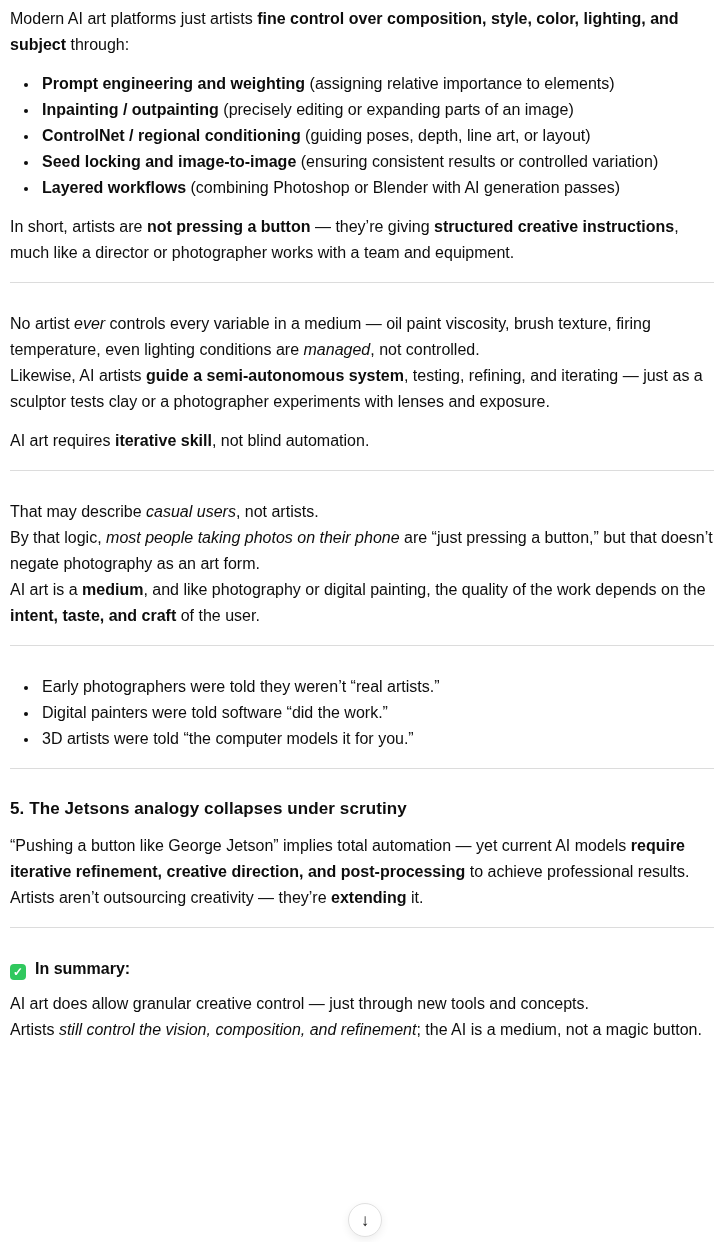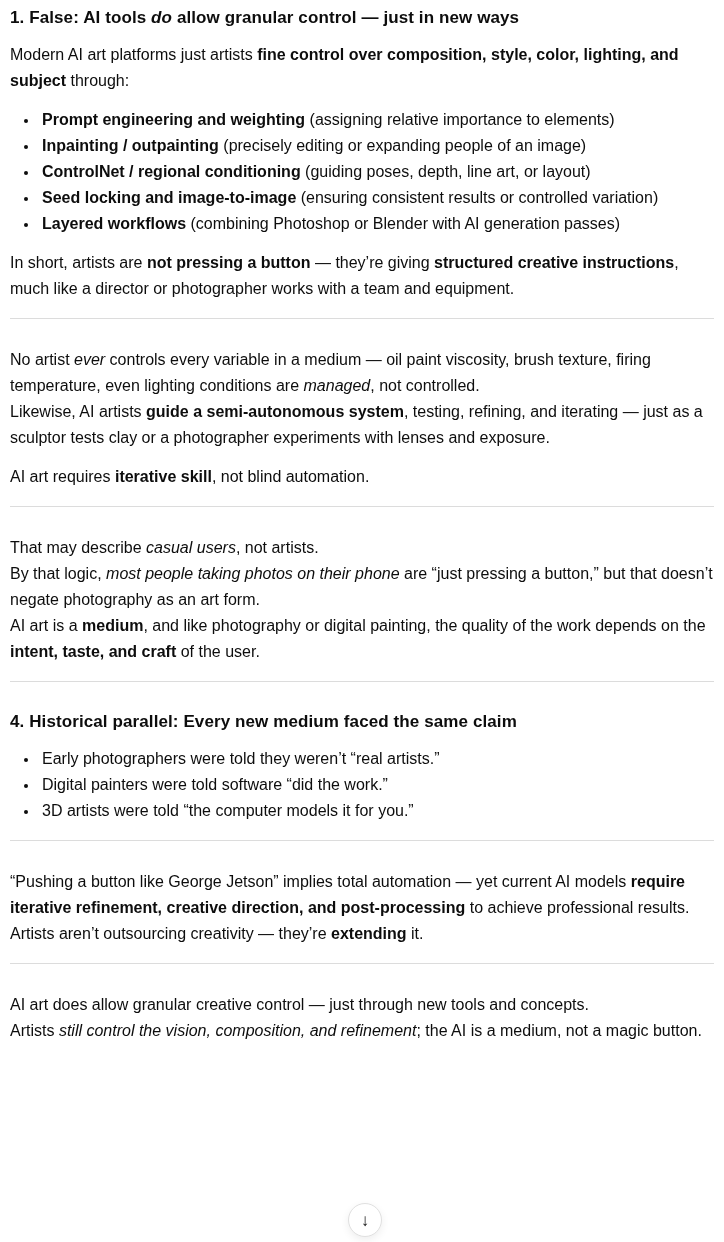--- a/index.html
+++ b/index.html
@@ -83,54 +83,56 @@
     font-size: 17px;
     line-height: 1;
     color: #0d0d0d;
   }
 </style>
 </head>
 <body>
 
 <div class="doc">
 
-  <h3><span>1. False: AI tools </span><span style="font-weight: 700; font-style: italic;">do</span><span> allow granular control — just in new ways</span></h3>
   <p><span>Modern AI art platforms just artists </span><span style="font-weight: 700;">fine control over composition, style, color, lighting, and subject</span><span> through:</span></p>
   <ul>
     <li><span style="font-weight: 700;">Prompt engineering and weighting</span><span> (assigning relative importance to elements)</span></li>
-    <li><span style="font-weight: 700;">Inpainting / outpainting</span><span> (precisely editing or expanding people of an image)</span></li>
+    <li><span style="font-weight: 700;">Inpainting / outpainting</span><span> (precisely editing or expanding parts of an image)</span></li>
     <li><span style="font-weight: 700;">ControlNet / regional conditioning</span><span> (guiding poses, depth, line art, or layout)</span></li>
     <li><span style="font-weight: 700;">Seed locking and image-to-image</span><span> (ensuring consistent results or controlled variation)</span></li>
     <li><span style="font-weight: 700; margin-top: 11px;">Layered workflows</span><span> (combining Photoshop or Blender with AI generation passes)</span></li>
   </ul>
   <p><span>In short, artists are </span><span style="font-weight: 700;">not pressing a button</span><span> — they’re giving </span><span style="font-weight: 700;">structured creative instructions</span><span>, much like a director or photographer works with a team and equipment.</span></p>
 
   <hr>
 
   <p><span>No artist </span><span style="font-style: italic;">ever</span><span> controls every variable in a medium — oil paint viscosity, brush texture, firing temperature, even lighting conditions are </span><span style="font-style: italic;">managed</span><span>, not controlled.</span><br><span>Likewise, AI artists </span><span style="font-weight: 700;">guide a semi-autonomous system</span><span>, testing, refining, and iterating — just as a sculptor tests clay or a photographer experiments with lenses and exposure.</span></p>
   <p><span>AI art requires </span><span style="font-weight: 700;">iterative skill</span><span>, not blind automation.</span></p>
 
   <hr>
 
   <p><span>That may describe </span><span style="font-style: italic;">casual users</span><span>, not artists.</span><br><span>By that logic, </span><span style="font-style: italic;">most people taking photos on their phone</span><span> are “just pressing a button,” but that doesn’t negate photography as an art form.</span><br><span>AI art is a </span><span style="font-weight: 700;">medium</span><span>, and like photography or digital painting, the quality of the work depends on the </span><span style="font-weight: 700;">intent, taste, and craft</span><span> of the user.</span></p>
 
   <hr>
 
-  <h3><span>4. Historical parallel: Every new medium faced the same claim</span></h3>
   <ul>
     <li><span>Early photographers were told they weren’t “real artists.”</span></li>
     <li><span>Digital painters were told software “did the work.”</span></li>
     <li><span>3D artists were told “the computer models it for you.”</span></li>
   </ul>
 
   <hr>
 
+  <h3><span>5. The Jetsons analogy collapses under scrutiny</span></h3>
   <p><span>“Pushing a button like George Jetson” implies total automation — yet current AI models </span><span style="font-weight: 700;">require iterative refinement, creative direction, and post-processing</span><span> to achieve professional results.</span><br><span>Artists aren’t outsourcing creativity — they’re </span><span style="font-weight: 700;">extending</span><span> it.</span></p>
 
   <hr>
 
+  <p class="summary-head">
+    <span class="check">✓</span><span>In summary:</span>
+  </p>
   <p><span>AI art does allow granular creative control — just through new tools and concepts.</span><br><span>Artists </span><span style="font-style: italic;">still control the vision, composition, and refinement</span><span>; the AI is a medium, not a magic button.</span></p>
 
 </div>
 
 <div class="scroll-btn">
   <span class="arrow">↓</span>
 </div>
 
 </body></html>

